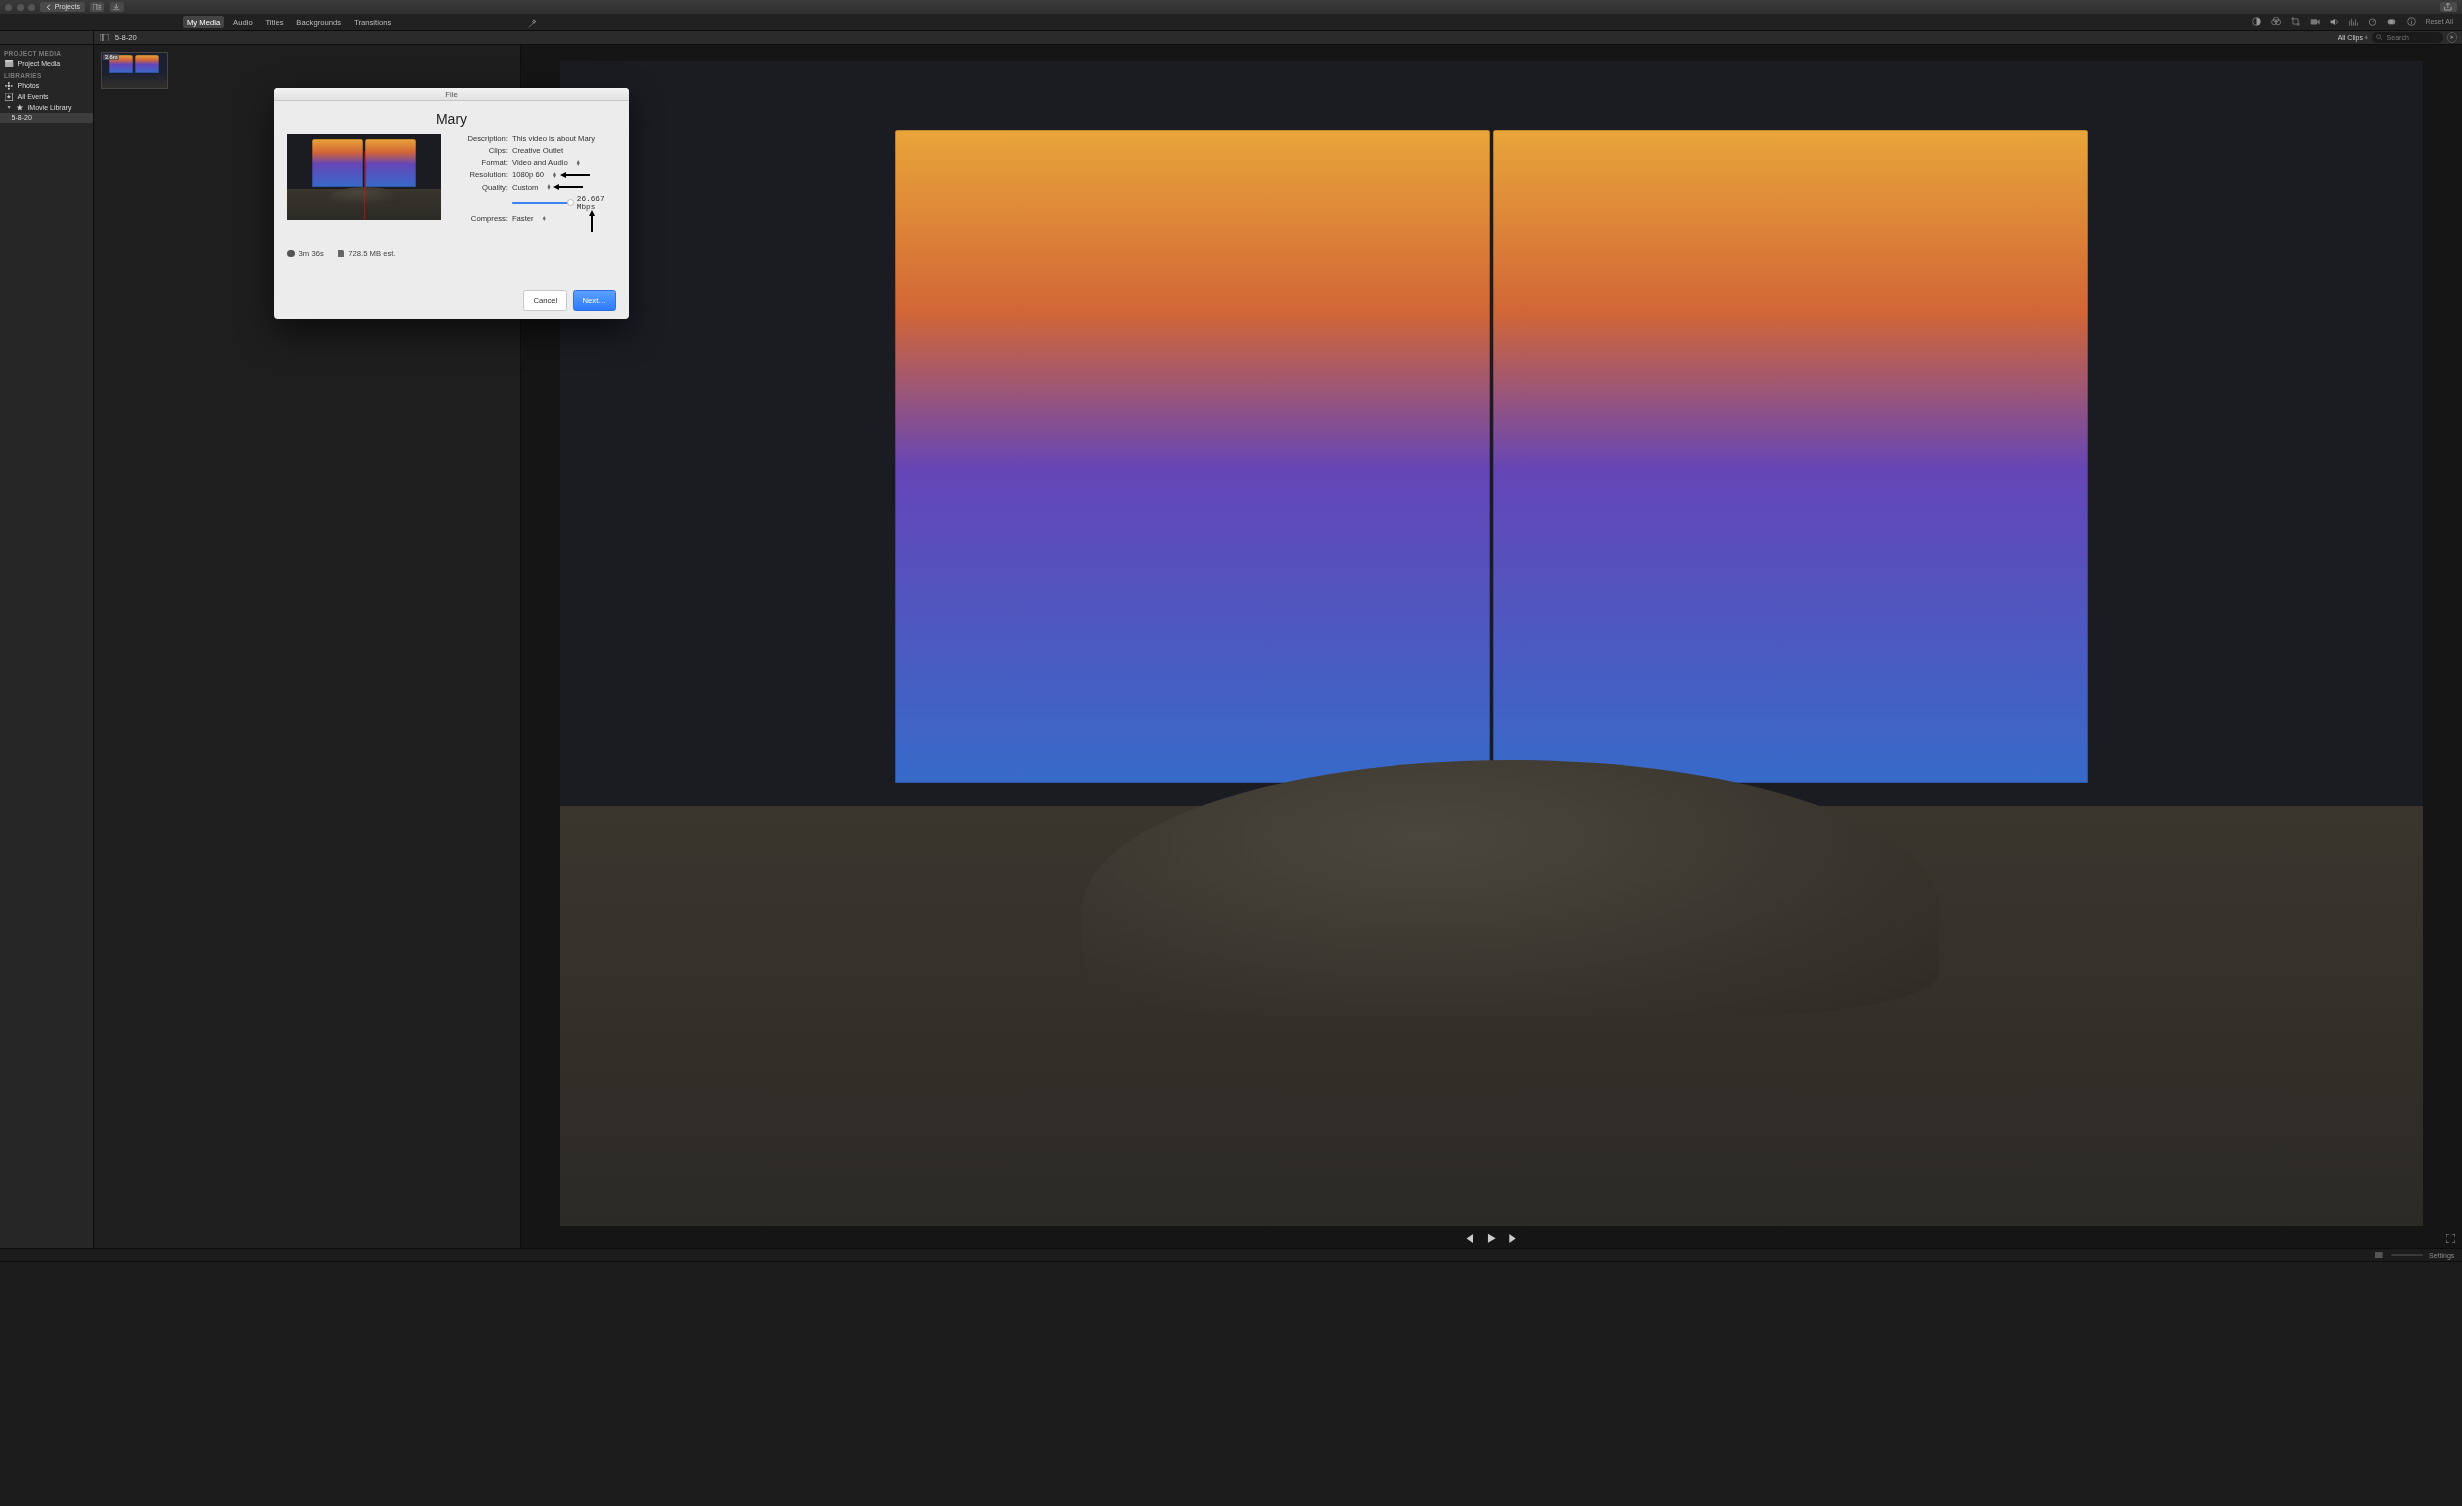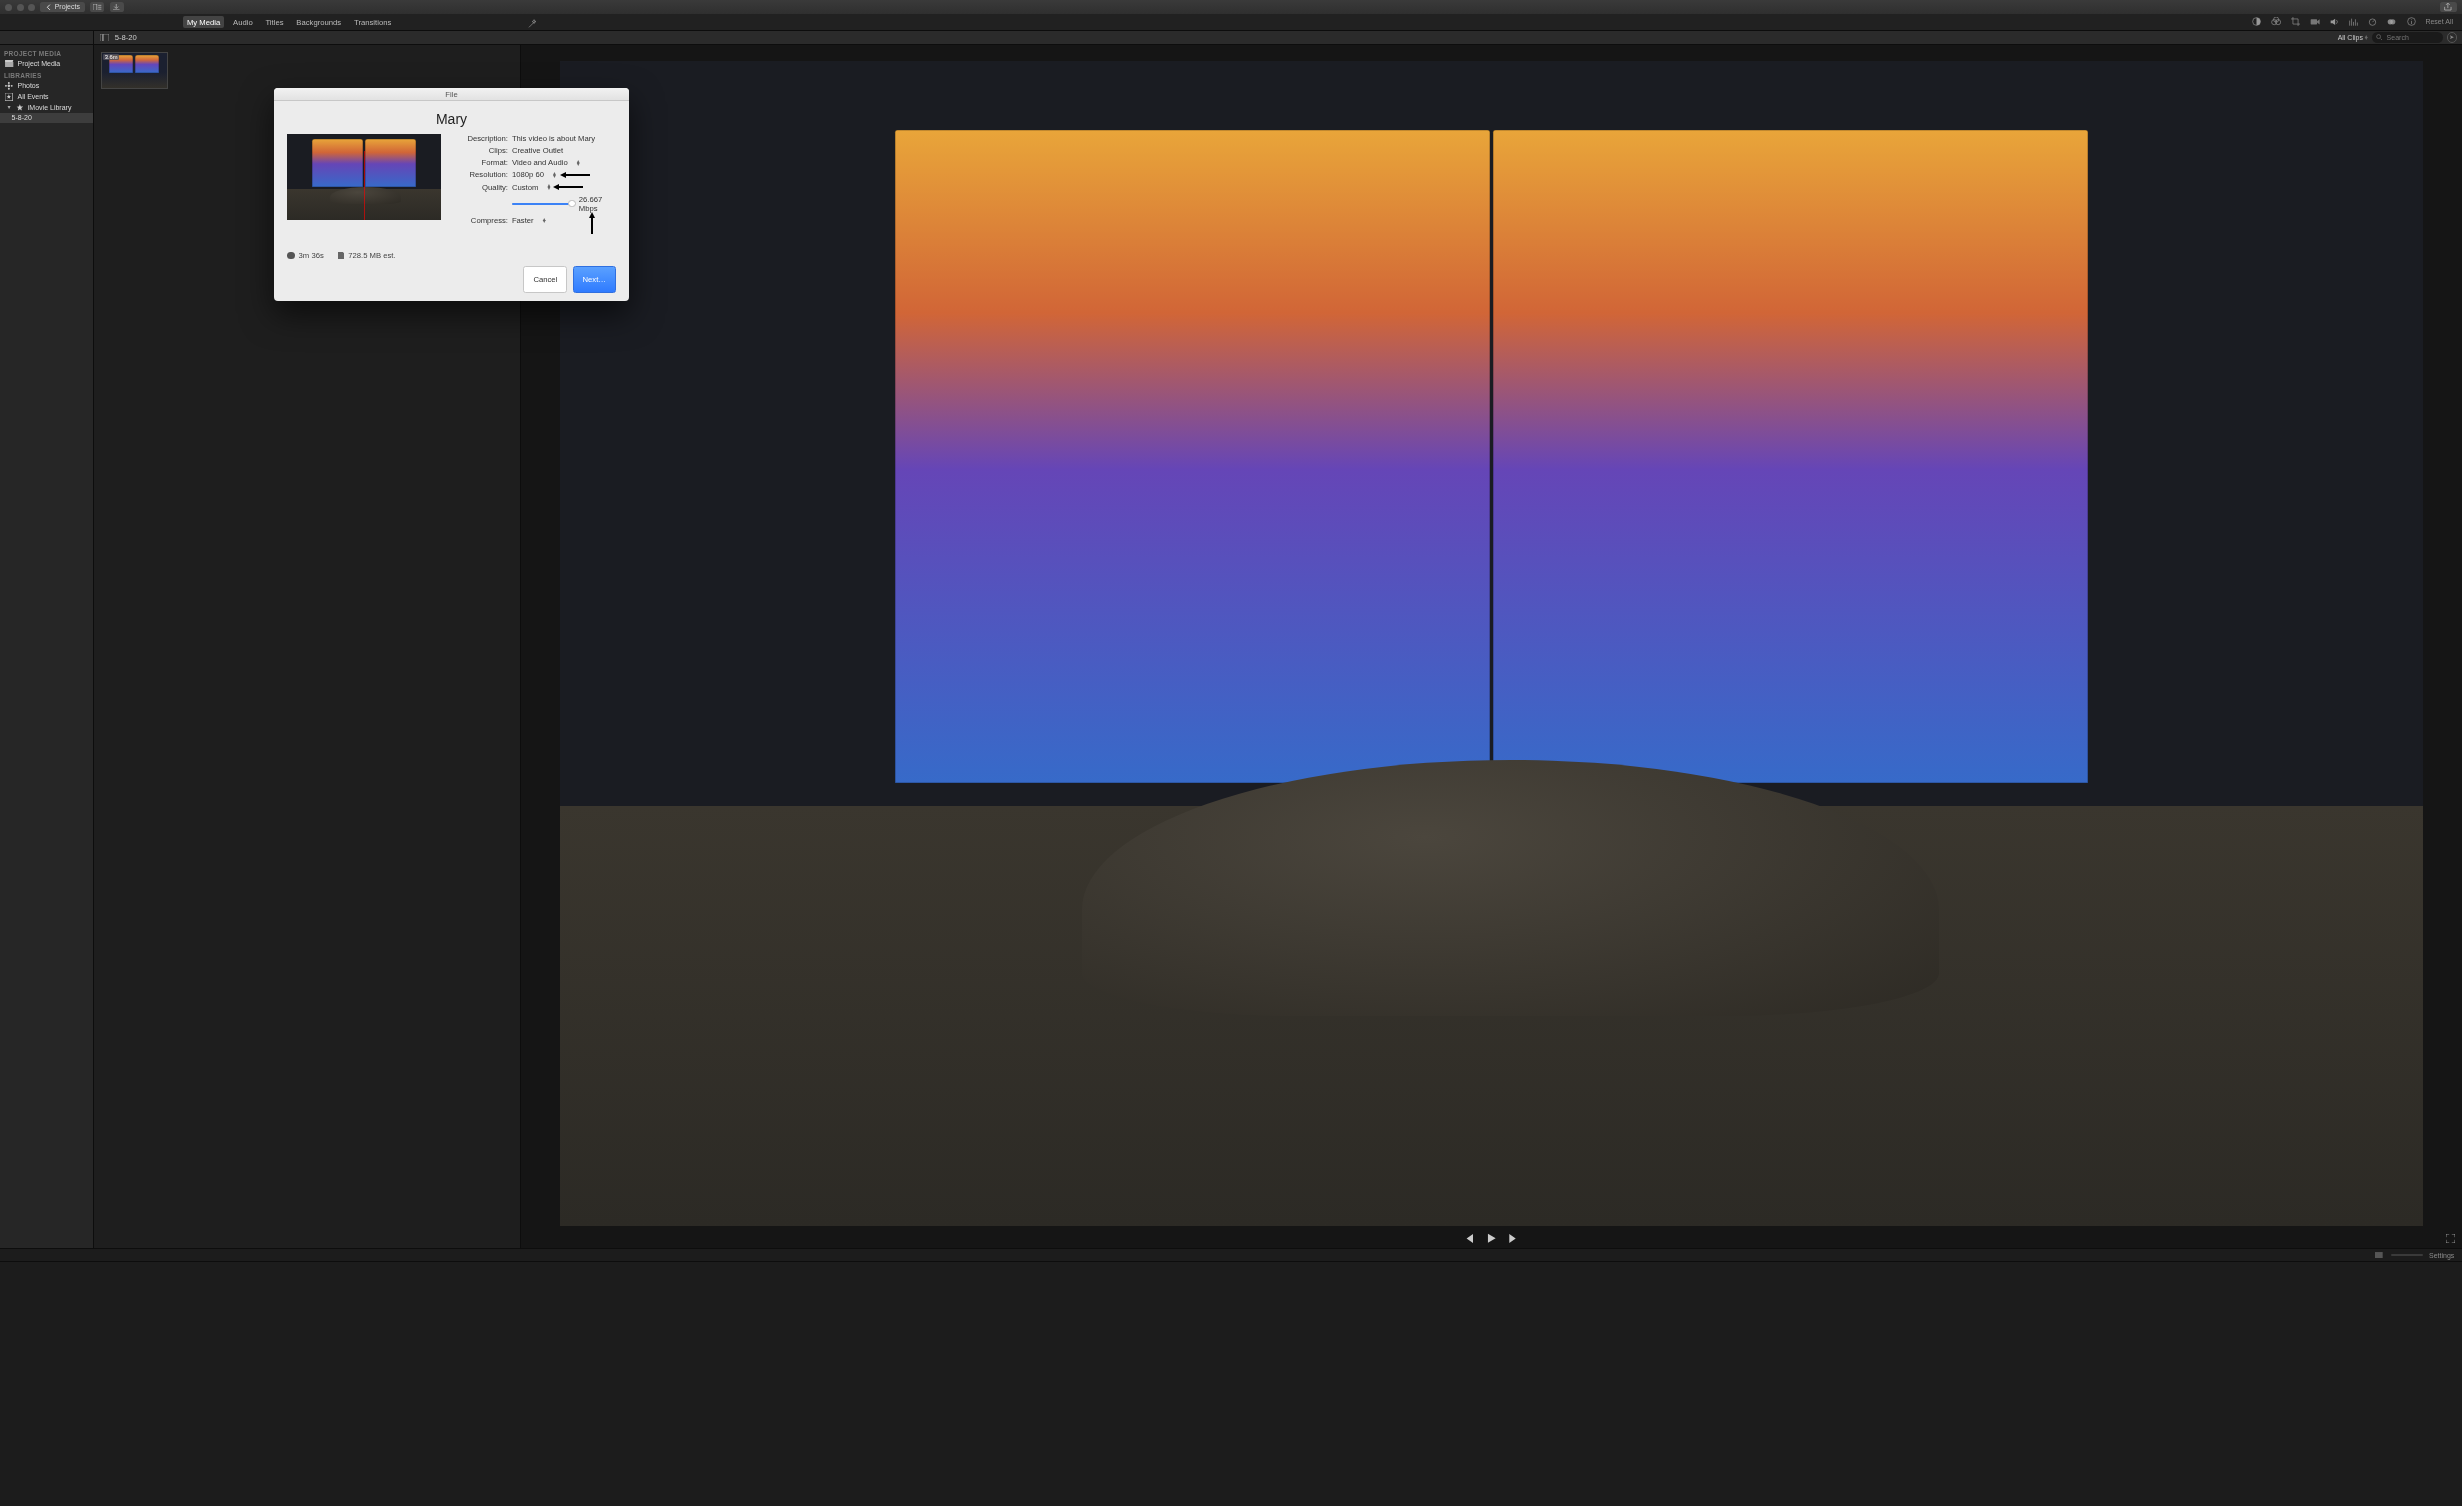--- a/index.html
+++ b/index.html
@@ -98,31 +98,31 @@
   .dlg-thumb .rocks{position:absolute;left:28%;right:26%;bottom:18%;height:20%;border-radius:60% 60% 30% 30%/70% 70% 20% 20%;background:radial-gradient(ellipse at 40% 30%,#4b463d,#2d2a24);}
   .dlg-thumb .ph{position:absolute;left:50%;top:20%;bottom:0;width:0.6px;background:rgba(255,0,0,.6);}
   .fields{flex:1;display:grid;grid-template-columns:58px 1fr;row-gap:3.2px;column-gap:3.9px;font-size:7.7px;align-items:center;}
   .flabel{text-align:right;color:#333;}
   .fval{color:#333;display:flex;align-items:center;gap:2.6px;position:relative;}
   .selpop{color:#333;display:inline-flex;align-items:center;gap:9px;}
   .chev{font-size:5.8px;color:#666;display:inline-flex;flex-direction:column;line-height:2.6px;}
   .qslider{width:72px;height:1.9px;background:#c9c9c9;border-radius:1.3px;position:relative;}
   .qslider .fill{position:absolute;left:0;top:0;bottom:0;width:100%;background:#3b82f6;border-radius:1.3px;}
   .qslider .knob{position:absolute;right:-3.9px;top:-3.2px;width:7.7px;height:7.7px;border-radius:50%;background:#fff;border:0.6px solid #bbb;}
-  .mbps{font-size:7.7px;color:#333;}
+  .mbps{font-size:7.7px;color:#333;font-family:Liberation Mono, monospace;}
   .arrow{position:absolute;display:flex;align-items:center;}
   .arrowline{height:1.3px;background:#000;}
   .arrowhead-l{width:0;height:0;border-top:3.2px solid transparent;border-bottom:3.2px solid transparent;border-right:6.5px solid #000;}
   .arrowv{position:absolute;display:flex;flex-direction:column;align-items:center;}
   .arrowhead-u{width:0;height:0;border-left:3.2px solid transparent;border-right:3.2px solid transparent;border-bottom:6.5px solid #000;}
   .arrowvline{width:1.3px;background:#000;}
   .dlg-meta{display:flex;gap:14px;margin-top:26px;font-size:7.7px;color:#444;align-items:center;text-align:center;}
   .dlg-meta .m{display:flex;align-items:center;gap:3.9px;}
   .dlg-foot{display:flex;justify-content:flex-end;gap:5.2px;margin-top:6.5px;}
-  .btn{height:27px;border-radius:2.6px;padding:0 9px;font-size:7.7px;border:0.6px solid #c7c7c7;background:#fff;color:#333;display:inline-flex;align-items:center;}
+  .btn{height:21px;border-radius:2.6px;padding:0 9px;font-size:7.7px;border:0.6px solid #c7c7c7;background:#fff;color:#333;display:inline-flex;align-items:center;margin-top:26px;}
   .btn.primary{background:linear-gradient(#5aa0ff,#2f7bff);border-color:#2f6fe0;color:#fff;}
   .clockicn{width:7.7px;height:7.7px;border-radius:50%;background:#555;position:relative;}
   .docicn{width:6.5px;height:7.7px;background:#666;clip-path:polygon(0 0,70% 0,100% 25%,100% 100%,0 100%);}
 </style>
 </head>
 <body>
 
 <div class="window">
 
   <div class="titlebar">

